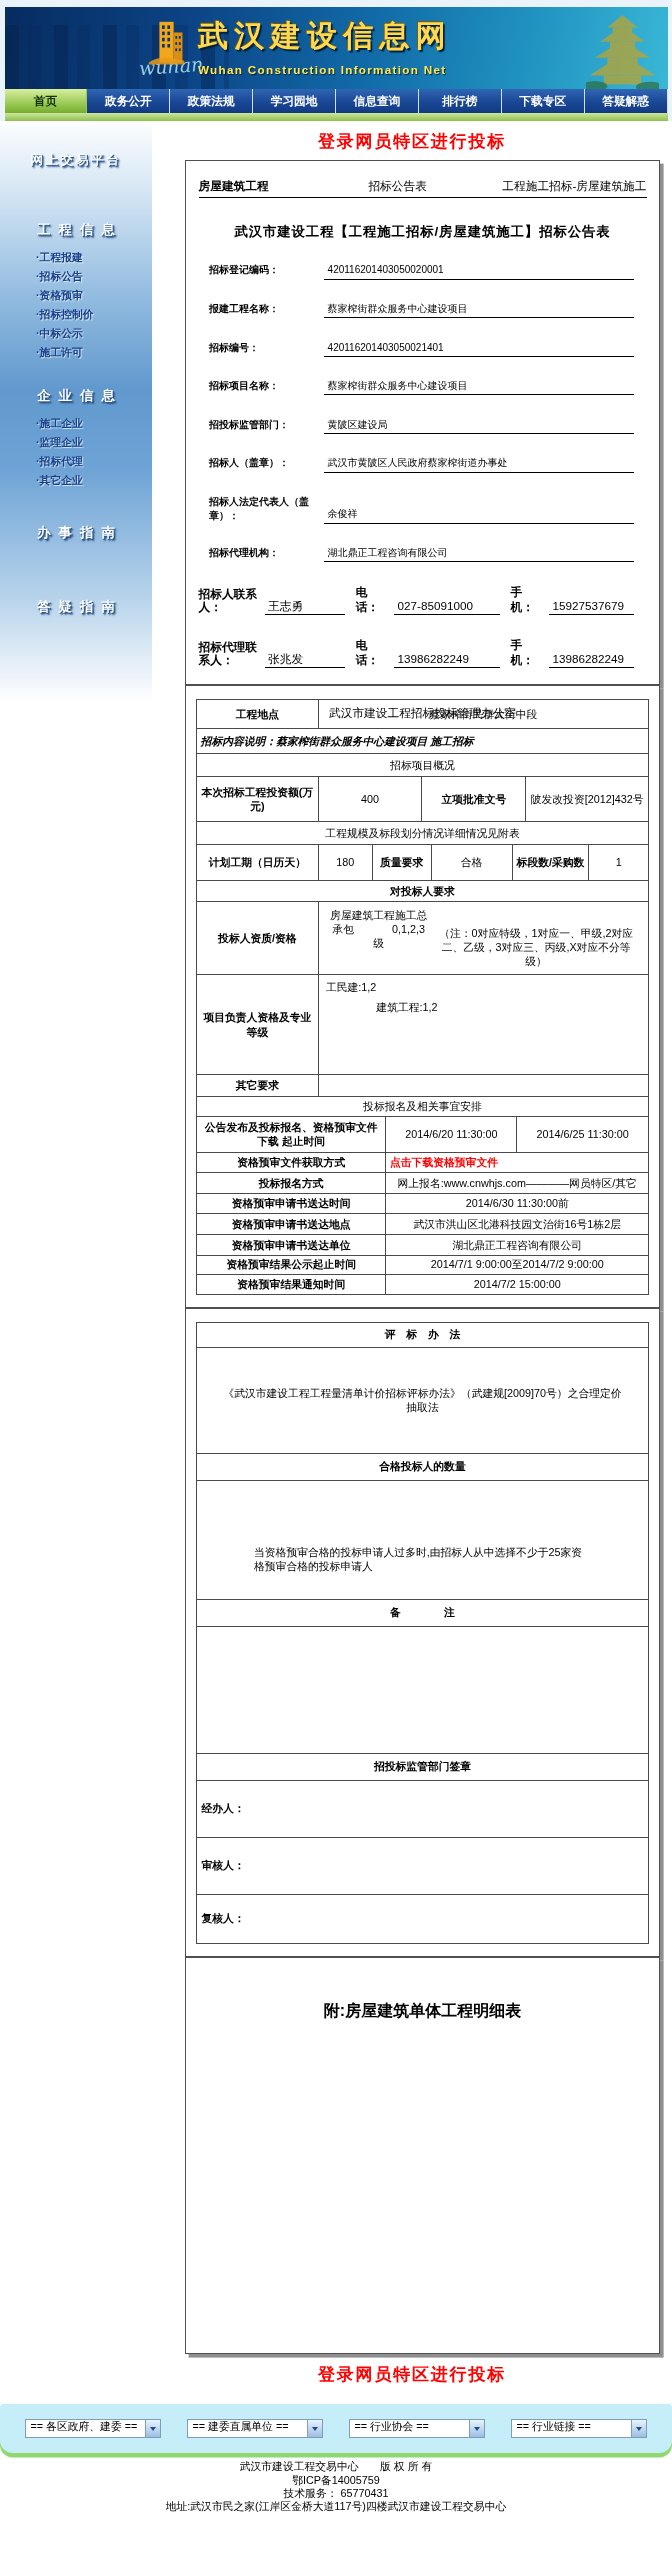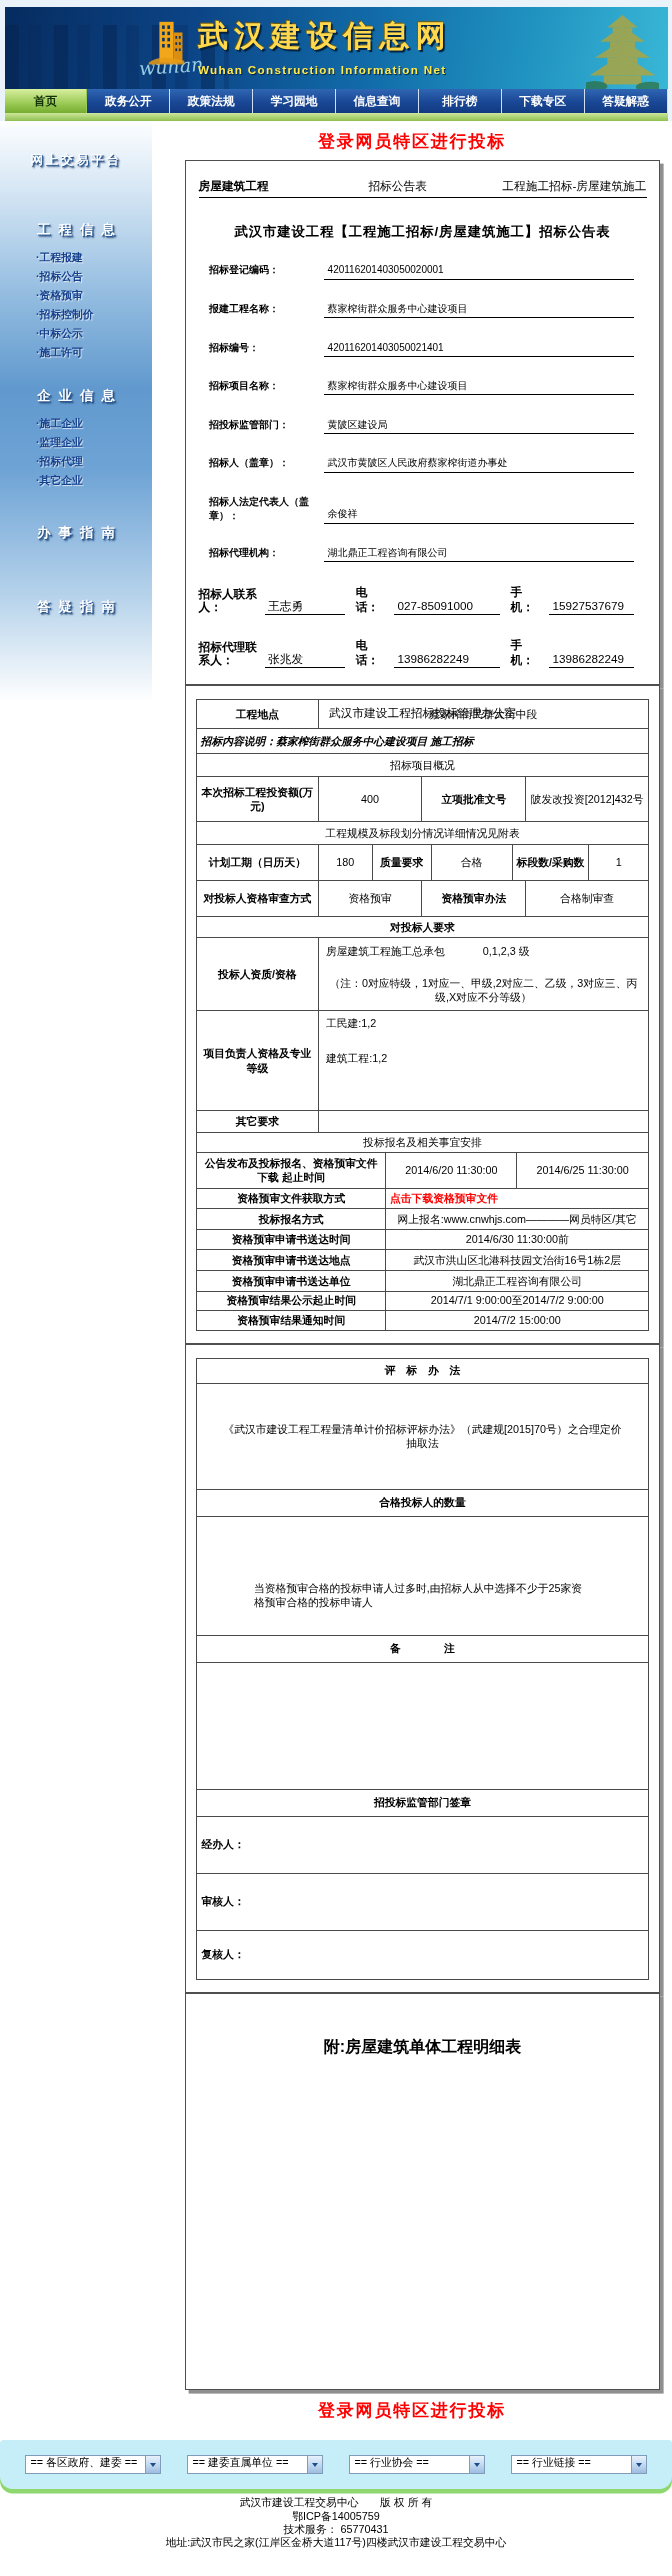--- a/index.html
+++ b/index.html
@@ -117,21 +117,21 @@
     text-align:center; padding:1.8px 3.6px; line-height:14.3px;
   }
   .td:last-child { border-right:none; }
   .b { font-weight:bold; }
   .w27{width:27%;flex:none;} .w23{width:23%;flex:none;} .w42{width:42%;flex:none;}
   .w12{width:12%;flex:none;} .w13{width:13%;flex:none;} .w17{width:17%;flex:none;} .w18{width:18%;flex:none;}
   .w29{width:29%;flex:none;}
   .grow{flex:1;}
   .full{width:100%;flex:none;}
   .left { justify-content:flex-start; text-align:left; }
-  .colv { flex-direction:column; align-items:flex-start; justify-content:flex-start; padding:5.4px 7.2px; }
+  .colv { flex-direction:row; align-items:flex-start; justify-content:flex-start; padding:5.4px 7.2px; }
   .red-link { color:#ff0000; font-weight:bold; cursor:pointer; }
   .note-line { margin-top:18px; }
   .grade { margin-left:38px; }
   .line2 { margin-top:20px; }
   
   .p2 { margin-top:27px; }
   
   .p3 { margin-top:48px; }
   .p3 .body-center { padding:9px 21.5px; }
   .p3 .body-low { align-items:flex-end; justify-content:flex-start; text-align:left; padding:0 63px 25px 57px; }
@@ -339,26 +339,20 @@
           <div class="td full">工程规模及标段划分情况详细情况见附表</div>
         </div>
         <div class="tr" style="min-height:36px;">
           <div class="td b w27">计划工期（日历天）</div>
           <div class="td w12">180</div>
           <div class="td b w13">质量要求</div>
           <div class="td w18">合格</div>
           <div class="td b w17">标段数/采购数</div>
           <div class="td grow">1</div>
         </div>
-        <div class="tr" style="min-height:36px;">
-          <div class="td b w27">对投标人资格审查方式</div>
-          <div class="td w23">资格预审</div>
-          <div class="td b w23">资格预审办法</div>
-          <div class="td grow">合格制审查</div>
-        </div>
         <div class="tr" style="min-height:21.5px;">
           <div class="td b full">对投标人要求</div>
         </div>
         <div class="tr" style="min-height:65px;">
           <div class="td b w27">投标人资质/资格</div>
           <div class="td grow colv">
             <div><span>房屋建筑工程施工总承包</span><span class="grade">0,1,2,3 级</span></div>
             <div class="note-line">（注：0对应特级，1对应一、甲级,2对应二、乙级，3对应三、丙级,X对应不分等级）</div>
           </div>
         </div>
@@ -413,21 +407,21 @@
         </div>
       </div>
     </div>
 
     <div class="panel p3">
       <div class="tbl">
         <div class="tr" style="min-height:25px;">
           <div class="td b full">评　标　办　法</div>
         </div>
         <div class="tr" style="min-height:106px;">
-          <div class="td full body-center">《武汉市建设工程工程量清单计价招标评标办法》（武建规[2015]70号）之合理定价抽取法</div>
+          <div class="td full body-center">《武汉市建设工程工程量清单计价招标评标办法》（武建规[2009]70号）之合理定价抽取法</div>
         </div>
         <div class="tr" style="min-height:27px;">
           <div class="td b full">合格投标人的数量</div>
         </div>
         <div class="tr" style="min-height:119px;">
           <div class="td full body-low">当资格预审合格的投标申请人过多时,由招标人从中选择不少于25家资格预审合格的投标申请人</div>
         </div>
         <div class="tr" style="min-height:27px;">
           <div class="td b full">备　　　　注</div>
         </div>

